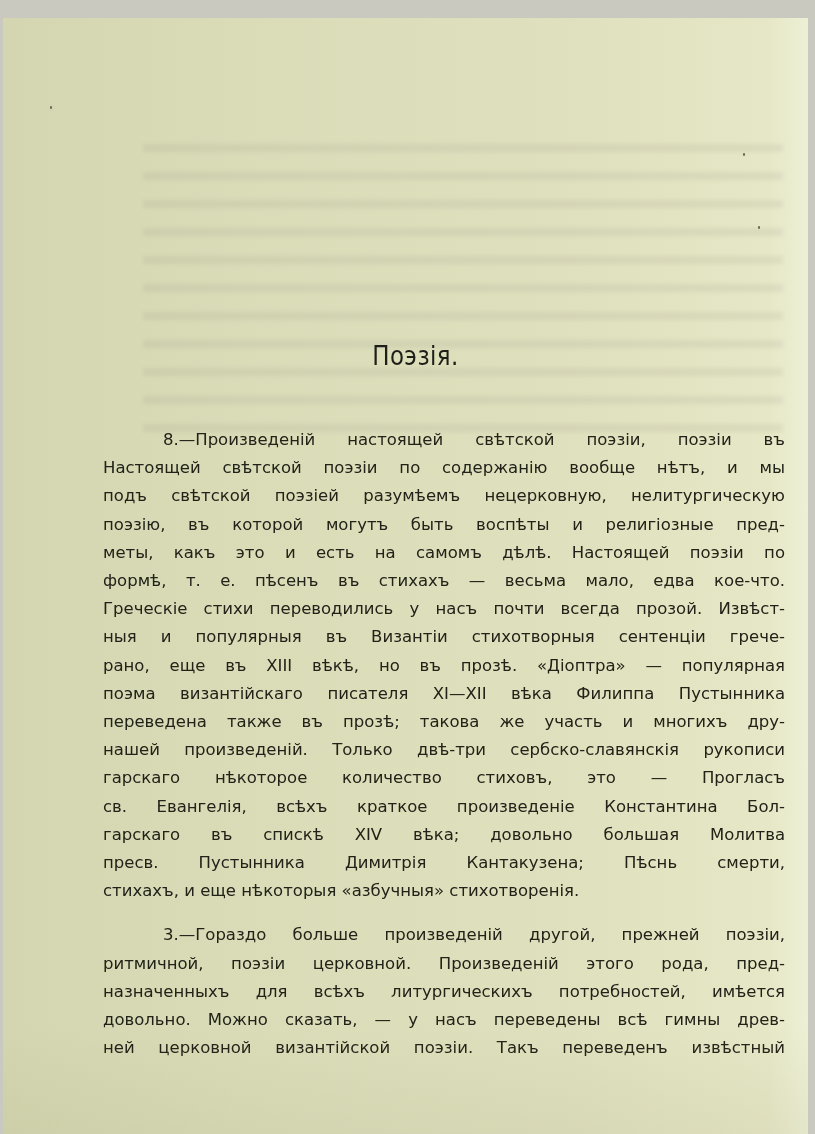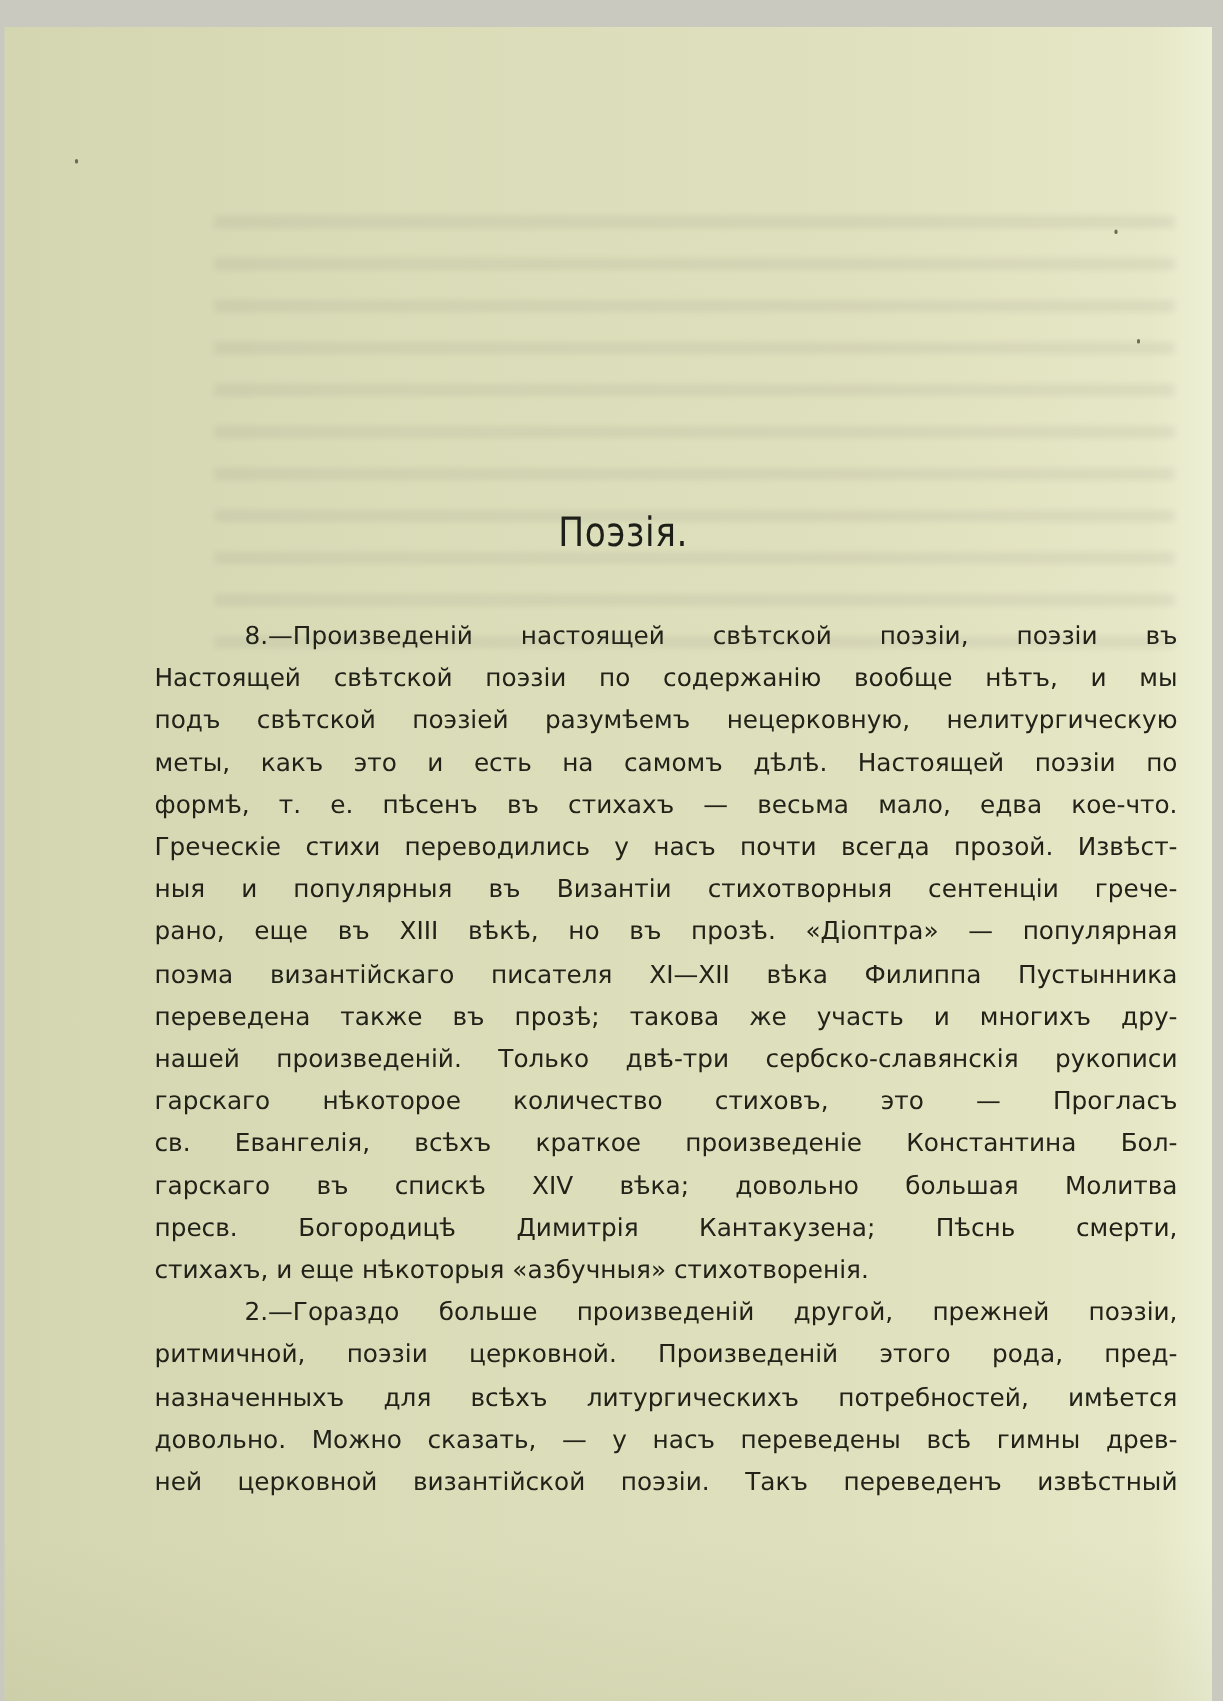--- a/index.html
+++ b/index.html
@@ -32,49 +32,50 @@
   .body-text {
     position: absolute; left: 100px; top: 392px; width: 682px;
     font-family: "DejaVu Sans", sans-serif; font-size: 16.5px; line-height: 28.2px;
     color: #222219;
   }
   .line {
     display: block; white-space: nowrap; text-align: justify; text-align-last: justify;
     transform-origin: left center;
   }
   .line.last { text-align-last: left; }
-  .line.indent { padding-left: 60px; }
+  .line.indent { padding-left: 60px; margin-top: 16px; }
 </style>
 </head>
 <body>
 
 <div class="page">
   <div class="bleed"></div>
   <div class="speck" style="left:47px;top:88px;"></div>
   <div class="speck" style="left:740px;top:135px;"></div>
   <div class="speck" style="left:755px;top:208px;"></div>
 
   <div class="title">Поэзія.</div>
 
   <div class="body-text">
     <span class="line indent">8.—Произведеній настоящей свѣтской поэзіи, поэзіи въ</span>
     <span class="line">Настоящей свѣтской поэзіи по содержанію вообще нѣтъ, и мы</span>
     <span class="line">подъ свѣтской поэзіей разумѣемъ нецерковную, нелитургическую</span>
+    <span class="line">поэзію, въ которой могутъ быть воспѣты и религіозные пред-</span>
     <span class="line">меты, какъ это и есть на самомъ дѣлѣ. Настоящей поэзіи по</span>
     <span class="line">формѣ, т. е. пѣсенъ въ стихахъ — весьма мало, едва кое-что.</span>
     <span class="line">Греческіе стихи переводились у насъ почти всегда прозой. Извѣст-</span>
     <span class="line">ныя и популярныя въ Византіи стихотворныя сентенціи грече-</span>
     <span class="line">рано, еще въ XIII вѣкѣ, но въ прозѣ. «Діоптра» — популярная</span>
     <span class="line">поэма византійскаго писателя XI—XII вѣка Филиппа Пустынника</span>
     <span class="line">переведена также въ прозѣ; такова же участь и многихъ дру-</span>
     <span class="line">нашей произведеній. Только двѣ-три сербско-славянскія рукописи</span>
     <span class="line">гарскаго нѣкоторое количество стиховъ, это — Прогласъ</span>
     <span class="line">св. Евангелія, всѣхъ краткое произведеніе Константина Бол-</span>
     <span class="line">гарскаго въ спискѣ XIV вѣка; довольно большая Молитва</span>
-    <span class="line">пресв. Богородицѣ Димитрія Кантакузена; Пѣснь смерти,</span>
+    <span class="line">пресв. Пустынника Димитрія Кантакузена; Пѣснь смерти,</span>
     <span class="line last">стихахъ, и еще нѣкоторыя «азбучныя» стихотворенія.</span>
-    <span class="line indent">2.—Гораздо больше произведеній другой, прежней поэзіи,</span>
+    <span class="line indent">3.—Гораздо больше произведеній другой, прежней поэзіи,</span>
     <span class="line">ритмичной, поэзіи церковной. Произведеній этого рода, пред-</span>
     <span class="line">назначенныхъ для всѣхъ литургическихъ потребностей, имѣется</span>
     <span class="line">довольно. Можно сказать, — у насъ переведены всѣ гимны древ-</span>
     <span class="line">ней церковной византійской поэзіи. Такъ переведенъ извѣстный</span>
   </div>
 </div>
 
 </body></html>

